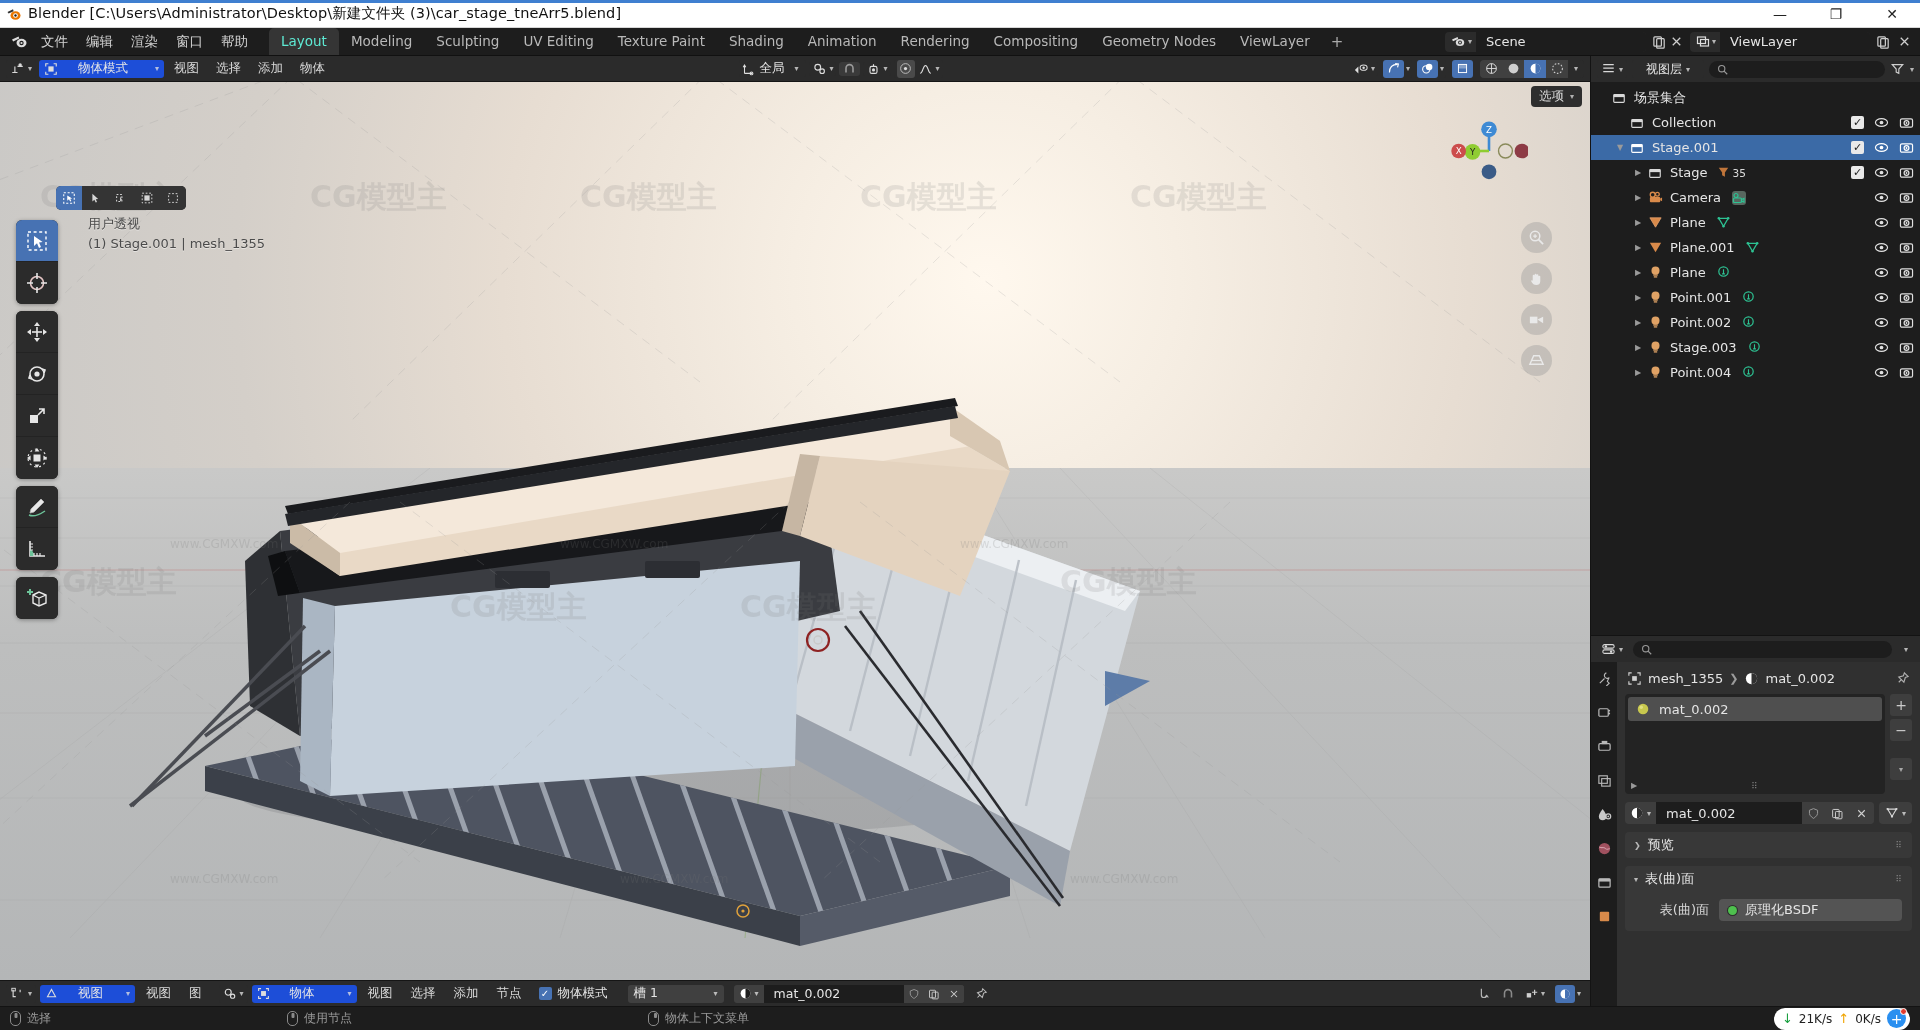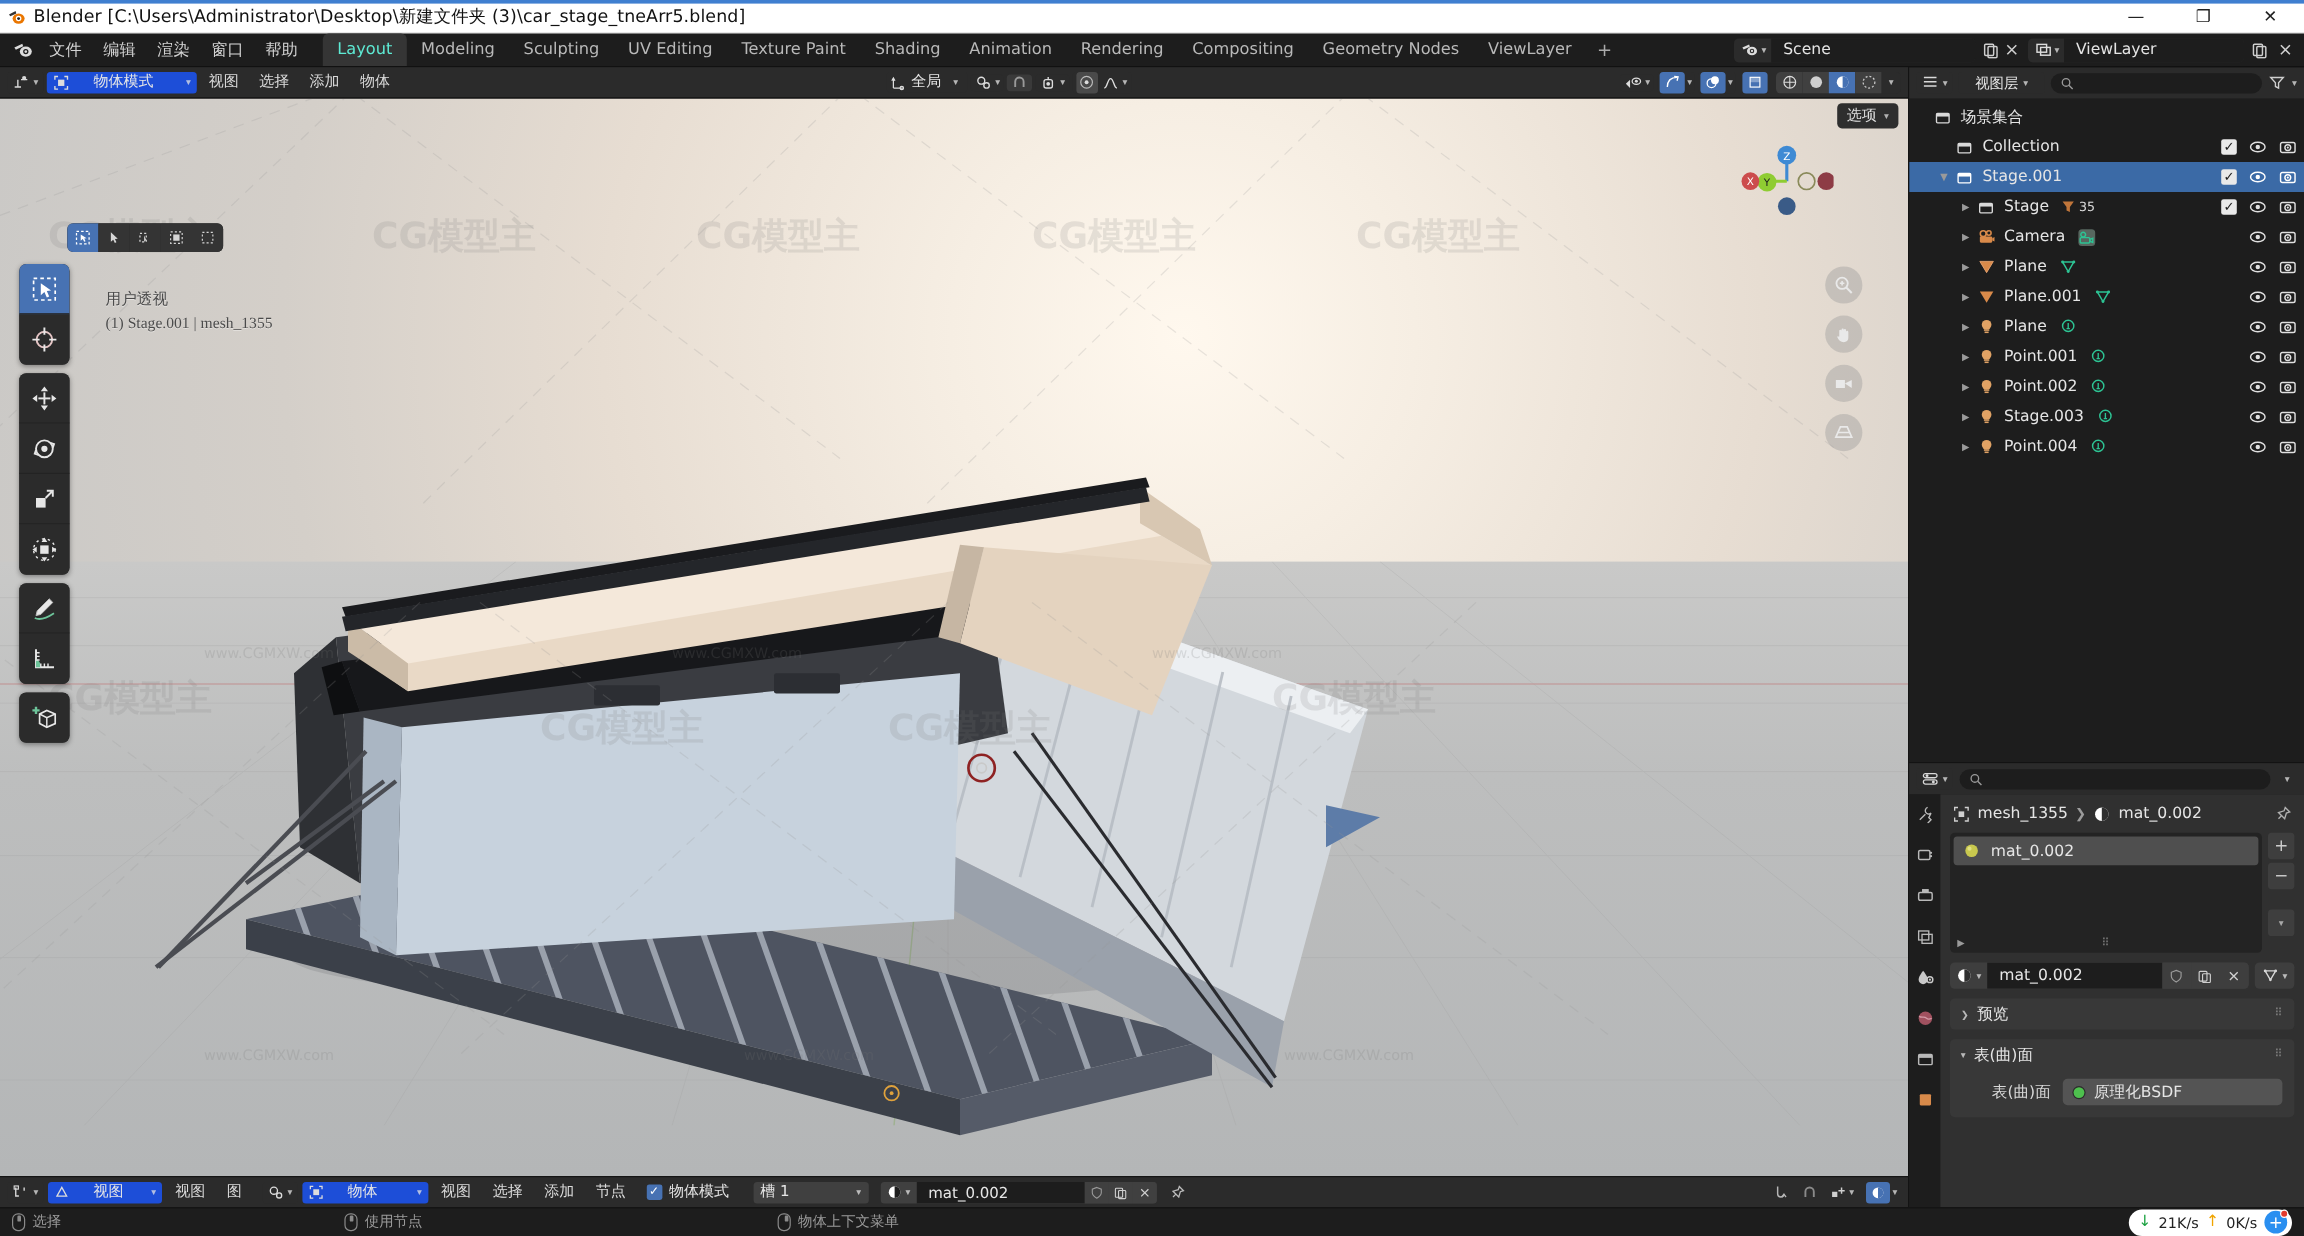--- a/index.html
+++ b/index.html
@@ -63,21 +63,21 @@
   .seg > div { width:22px; height:18px; display:flex; align-items:center; justify-content:center; background:#404040; }
   .seg > div.act { background:#4772b3; }
 
   .viewport { flex:1; position:relative; overflow:hidden;
     background:
       radial-gradient(circle at 62% 22%, #fff8ee 0%, #f6eee3 16%, #e7ddd2 40%, #d4cfc9 62%, #c3c4c4 100%);
   }
   .vp-ground { position:absolute; left:0; right:0; top:43%; bottom:0;
     background:linear-gradient(to bottom, #c9c9c8 0%, #bdbebe 35%, #b4b6b7 100%); }
   .vp-grid { position:absolute; left:0; right:0; top:43%; bottom:0; opacity:.45; }
-  .vp-overlaytext { position:absolute; left:88px; top:157px; color:#4b4b4b; font-size:13px; line-height:1.5; text-shadow:0 1px 0 rgba(255,255,255,.45);font-family:Liberation Serif, serif; }
+  .vp-overlaytext { position:absolute; left:88px; top:132px; color:#4b4b4b; font-size:13px; line-height:1.5; text-shadow:0 1px 0 rgba(255,255,255,.45); }
   .vp-overlaytext div:first-child{ font-size:13px; }
 
   .toolshelf { position:absolute; left:16px; top:138px; display:flex; flex-direction:column; gap:7px; z-index:4; }
   .tsgroup { display:flex; flex-direction:column; background:#2b2b2b; border-radius:6px; overflow:hidden; box-shadow:0 1px 4px rgba(0,0,0,.35); }
   .tsbtn { width:42px; height:42px; display:flex; align-items:center; justify-content:center; background:#2b2b2b; border-bottom:1px solid #232323; }
   .tsbtn:last-child{ border-bottom:none; }
   .tsbtn.active { background:#4772b3; }
   .selmodes { position:absolute; left:56px; top:104px; display:flex; background:#2b2b2b; border-radius:5px; overflow:hidden; z-index:6; }
   .selmodes > div { width:26px; height:24px; display:flex; align-items:center; justify-content:center; background:#343434; }
   .selmodes > div.act { background:#4772b3; }

